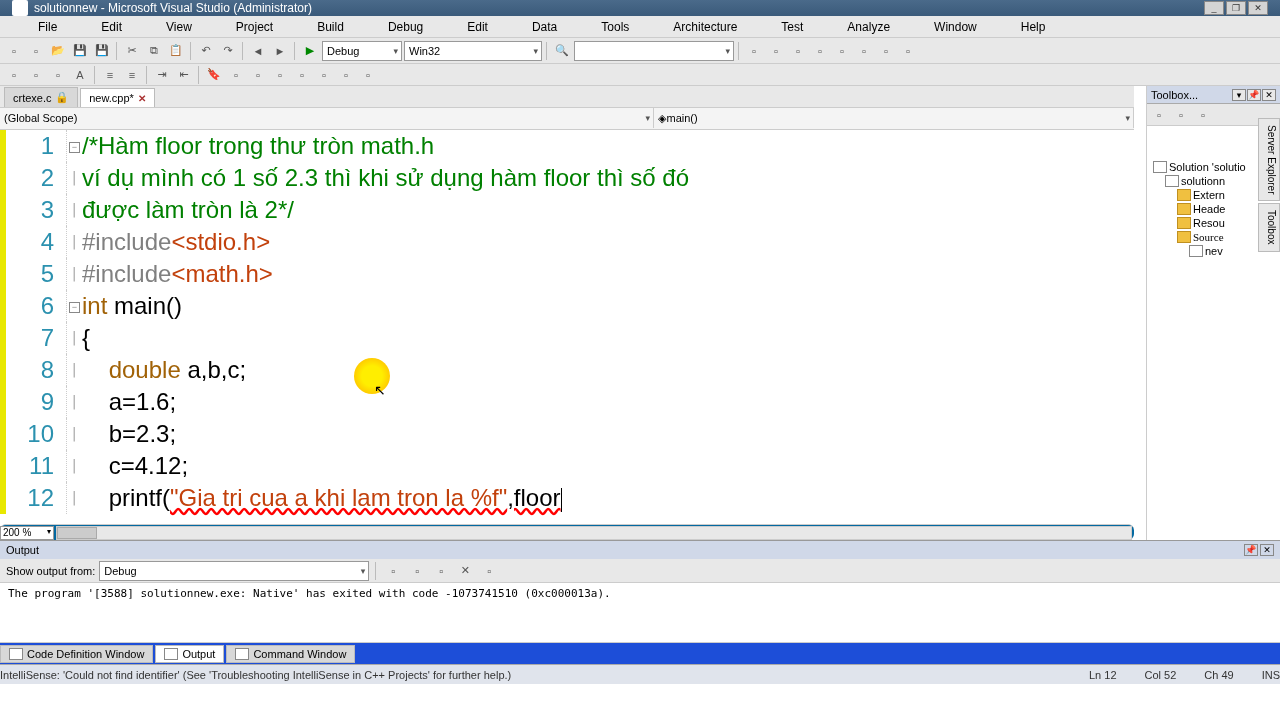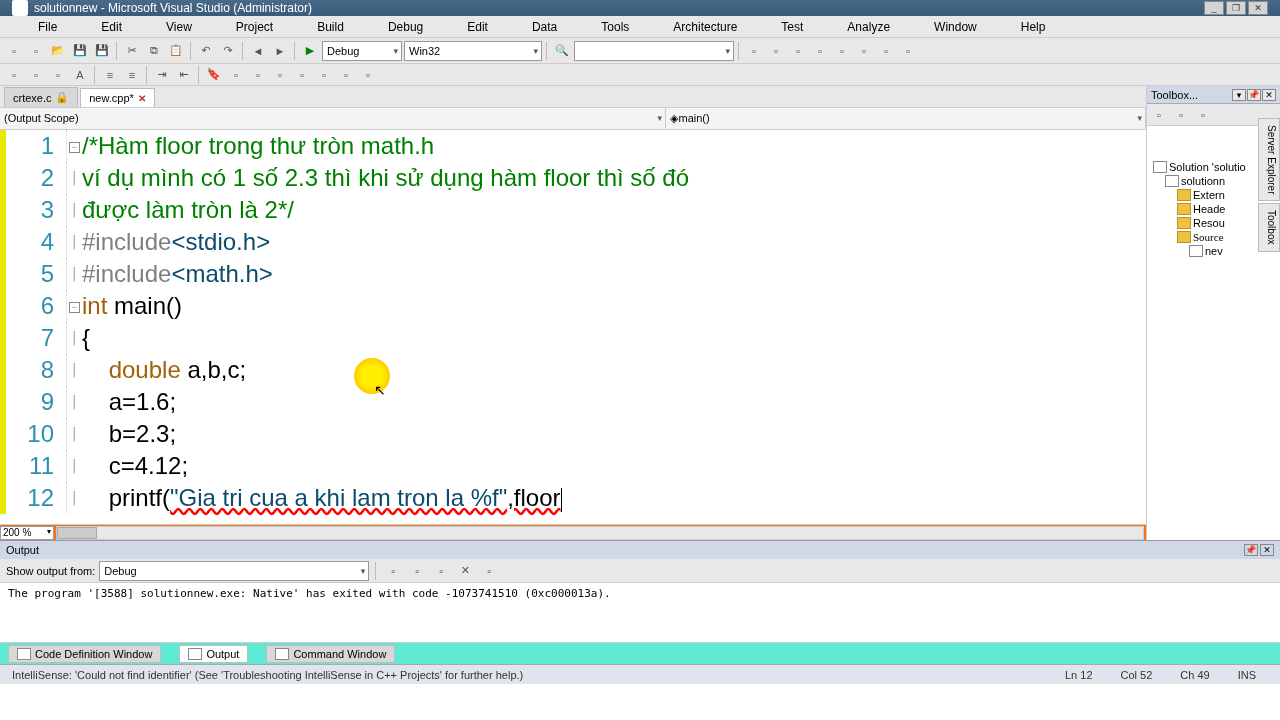--- a/index.html
+++ b/index.html
@@ -10,46 +10,46 @@
 .winbtns { display:flex; gap:2px; }
 .winbtn { width:20px; height:14px; background:#d4d4d4; border:1px solid #888; font-size:9px; text-align:center; line-height:12px; color:#333; }
 .menubar { height:22px; background:#e8e8e8; display:flex; align-items:center; padding:0 2px; font-size:12px; border-bottom:1px solid #ccc; }
 .menubar span { padding:2px 8px; cursor:default;margin-left:28px; }
 .toolbar { height:26px; background:#e8e8e8; border-bottom:1px solid #ccc; display:flex; align-items:center; padding:0 4px; gap:2px; }
 .tbtn { width:20px; height:20px; border:1px solid transparent; display:inline-flex; align-items:center; justify-content:center; font-size:11px; color:#555; background:#e8e8e8; }
 .tsep { width:2px; height:18px; border-left:1px solid #bbb; margin:0 2px; }
 .combo { height:20px; border:1px solid #999; background:#fff; font-size:11px; padding:0 16px 0 4px; display:inline-flex; align-items:center; position:relative; min-width:80px; }
 .combo::after { content:'▾'; position:absolute; right:3px; font-size:9px; color:#555; }
 .toolbar2 { height:22px; background:#e8e8e8; border-bottom:1px solid #ccc; display:flex; align-items:center; padding:0 4px; gap:2px; }
-.main { display:flex; height:454px; position:relative; }
+.main { display:flex; height:454px; position:relative;gap:12px; }
 .editor-area { flex:1; display:flex; flex-direction:column; background:#fff; }
 .tabbar { height:22px; background:#e8e8e8; display:flex; align-items:flex-end; padding-left:4px; border-bottom:1px solid #ccc; }
 .tab { padding:3px 8px; background:#d8d8d8; border:1px solid #bbb; border-bottom:none; font-size:11px; margin-right:2px; display:flex; align-items:center; gap:4px; }
 .tab.active { background:#fff; }
 .tab .close { font-size:10px; color:#a33; font-weight:bold; }
 .scopebar { height:22px; background:#f4f4f4; border-bottom:1px solid #ccc; display:flex; }
 .scopebar .combo { flex:1; border:none; border-right:1px solid #ccc; background:#f4f4f4; }
 .code-container { flex:1; display:flex; overflow:hidden; position:relative; }
 .changebar { width:6px; background:#fff; }
 .changebar .modified { width:6px; background:#e8e800; }
 .gutter { width:60px; background:#fff; text-align:right; padding-right:12px; font-family:Consolas,monospace; font-size:24px; color:#2b91af; }
 .gutter div { height:32px; line-height:32px; }
 .foldcol { width:16px; background:#fff; font-family:Consolas,monospace; }
 .foldcol div { height:32px; line-height:32px; text-align:center; font-size:12px; color:#888; border-left:1px dotted #ccc; }
 .fold-box { width:11px; height:11px; border:1px solid #888; background:#fff; display:inline-flex; align-items:center; justify-content:center; font-size:9px; margin-top:10px; }
 .code { flex:1; font-family:Consolas,monospace; font-size:24px; background:#fff; position:relative; }
 .code .line { height:32px; line-height:32px; white-space:pre; }
 .comment { color:#008000; }
 .keyword { color:#a16207; }
 .preproc { color:#808080; }
-.string { color:#0c4a6e; }
+.string { color:#c2410c; }
 .err-underline { text-decoration:underline wavy #ff0000; }
 .highlight-cursor { position:absolute; width:36px; height:36px; border-radius:50%; background:radial-gradient(#ffee00 40%,#ffcc00 70%,rgba(255,204,0,0) 100%); pointer-events:none; z-index:100; }
 .cursor-arrow { position:absolute; font-size:14px; color:#000; z-index:101; }
-.scroll-bottom { height:16px; background:#f97316; border-top:1px solid #ccc; display:flex; align-items:center; }
+.scroll-bottom { height:16px; background:#0369a1; border-top:1px solid #ccc; display:flex; align-items:center;border-radius:6px; }
 .zoom-combo { width:54px; height:14px; border:1px solid #999; background:#fff; font-size:10px; padding:0 12px 0 2px; position:relative; }
 .zoom-combo::after { content:'▾'; position:absolute; right:2px; font-size:8px; }
 .hscroll { flex:1; height:14px; background:#e8e8e8; border:1px solid #ccc; margin:0 2px; position:relative; }
 .hscroll .thumb { position:absolute; left:0; width:40px; height:100%; background:#ccc; border:1px solid #aaa; }
 .sidebar { width:134px; background:#e8e8e8; border-left:1px solid #ccc; display:flex; flex-direction:column; }
 .side-title { height:18px; background:#d0d8e8; border-bottom:1px solid #aaa; font-size:11px; padding:2px 4px; display:flex; align-items:center; }
 .side-title .spacer { flex:1; }
 .side-title .btn { width:14px; height:12px; font-size:9px; text-align:center; border:1px solid #888; background:#e8e8e8; margin-left:1px; }
 .side-toolbar { height:22px; border-bottom:1px solid #ccc; display:flex; align-items:center; padding:2px; gap:2px; }
 .tree { flex:1; background:#fff; font-size:11px; overflow:hidden; padding:2px; }
@@ -57,24 +57,24 @@
 .tree-icon { width:14px; height:12px; display:inline-block; }
 .folder-icon { background:#f0c040; border:1px solid #c09020; }
 .file-icon { background:#fff; border:1px solid #888; }
 .vert-tabs { position:absolute; right:0; top:118px; width:22px; display:flex; flex-direction:column; gap:2px; }
 .vtab { writing-mode:vertical-rl; background:#e8e8e8; border:1px solid #bbb; padding:6px 2px; font-size:10px; }
 .output-panel { height:102px; border-top:1px solid #999; display:flex; flex-direction:column; }
 .output-title { height:18px; background:#d0d8e8; font-size:11px; padding:2px 6px; display:flex; align-items:center; }
 .output-title .spacer { flex:1; }
 .output-bar { height:24px; background:#e8e8e8; border-bottom:1px solid #ccc; display:flex; align-items:center; padding:2px 6px; gap:4px; font-size:11px; }
 .output-text { flex:1; background:#fff; font-family:Consolas,monospace; font-size:11px; padding:4px 8px; overflow:auto; }
-.bottom-tabs { height:22px; background:#5eead4; border-top:1px solid #ccc; display:flex; align-items:center; padding:0 8px; gap:18px; font-size:11px; }
+.bottom-tabs { height:22px; background:#1d4ed8; border-top:1px solid #ccc; display:flex; align-items:center; padding:0 0; gap:2px; font-size:11px; }
 .btab { padding:2px 8px; border:1px solid #bbb; background:#d8d8d8; display:flex; align-items:center; gap:4px; }
 .btab.active { background:#fff; }
-.statusbar { height:20px; background:#e0e4ec; border-top:1px solid #aaa; display:flex; align-items:center; padding:0 12px; font-size:11px; color:#333; }
+.statusbar { height:20px; background:#e0e4ec; border-top:1px solid #aaa; display:flex; align-items:center; padding:0 0; font-size:11px; color:#333; }
 .statusbar .spacer { flex:1; }
 .statusbar span { margin-right:28px; }
 .caret { display:inline-block; width:1px; height:24px; background:#000; vertical-align:middle; animation:blink 1s infinite; }
 @keyframes blink { 50% { opacity:0; } }
 </style>
 </head>
 <body>
 
 <div class="titlebar">
   <span class="vsicon"></span>
@@ -166,21 +166,21 @@
         <div class="tab">
           <span>crtexe.c</span> 
           <span>🔒</span>
         </div>
         <div class="tab active">
           <span>new.cpp*</span> 
           <span class="close">✕</span>
         </div>
       </div>
     <div class="scopebar">
-      <div class="combo">(Output Scope)</div>
+      <div class="combo">(Global Scope)</div>
       <div class="combo" style="max-width:480px">◈ <span>main()</span></div>
     </div>
     <div class="code-container">
       <div class="changebar">
           <div class="modified" style="height:384px"></div>
         </div>
       <div class="gutter" id="gutter">
           <div>1</div>
           <div>2</div>
           <div>3</div>
@@ -288,14 +288,14 @@
     <div class="btab active"><span class="tree-icon file-icon"></span>Output</div>
     <div class="btab"><span class="tree-icon file-icon"></span>Command Window</div>
   </div>
 
 <div class="statusbar">
   <span style="margin-right:0">IntelliSense: 'Could not find identifier' (See 'Troubleshooting IntelliSense in C++ Projects' for further help.)</span>
   <span class="spacer"></span>
   <span>Ln 12</span>
   <span>Col 52</span>
   <span>Ch 49</span>
-  <span style="margin-right:12px">INS</span>
+  <span style="margin-right:0">INS</span>
 </div>
 
 </body></html>

